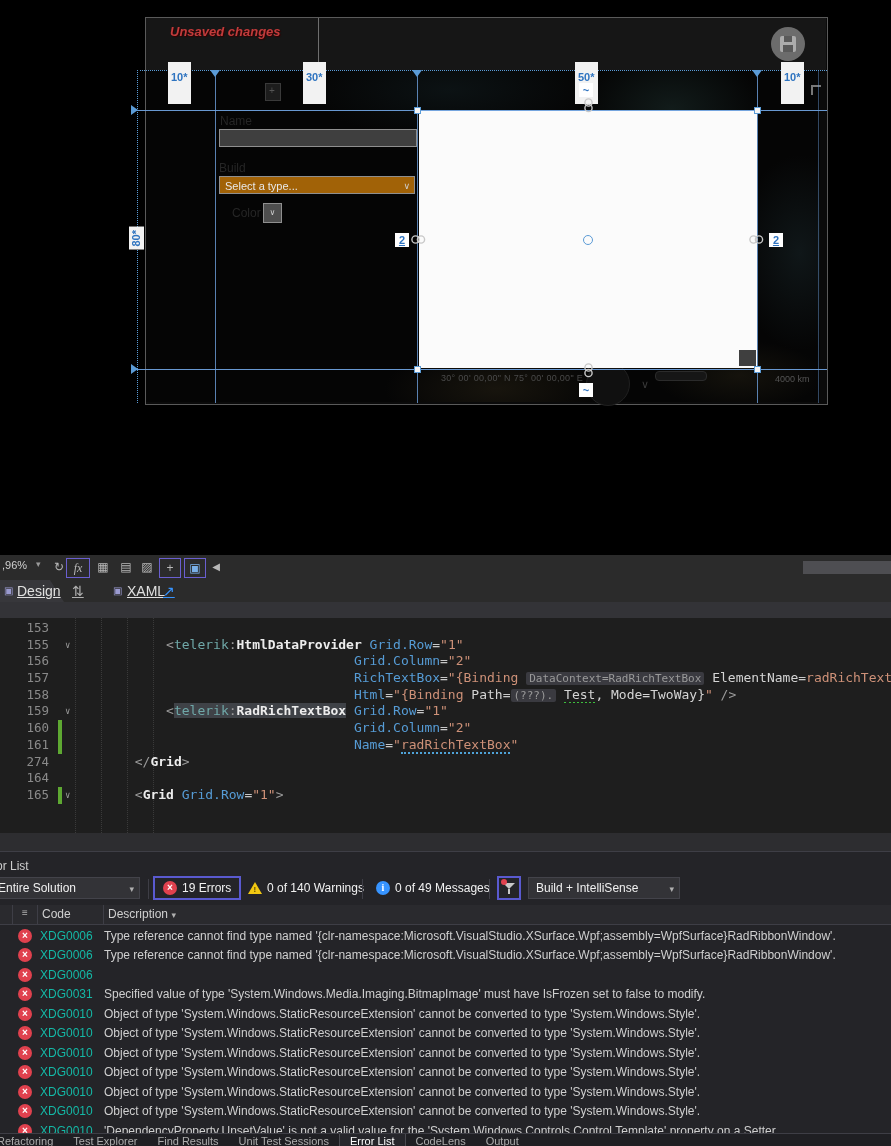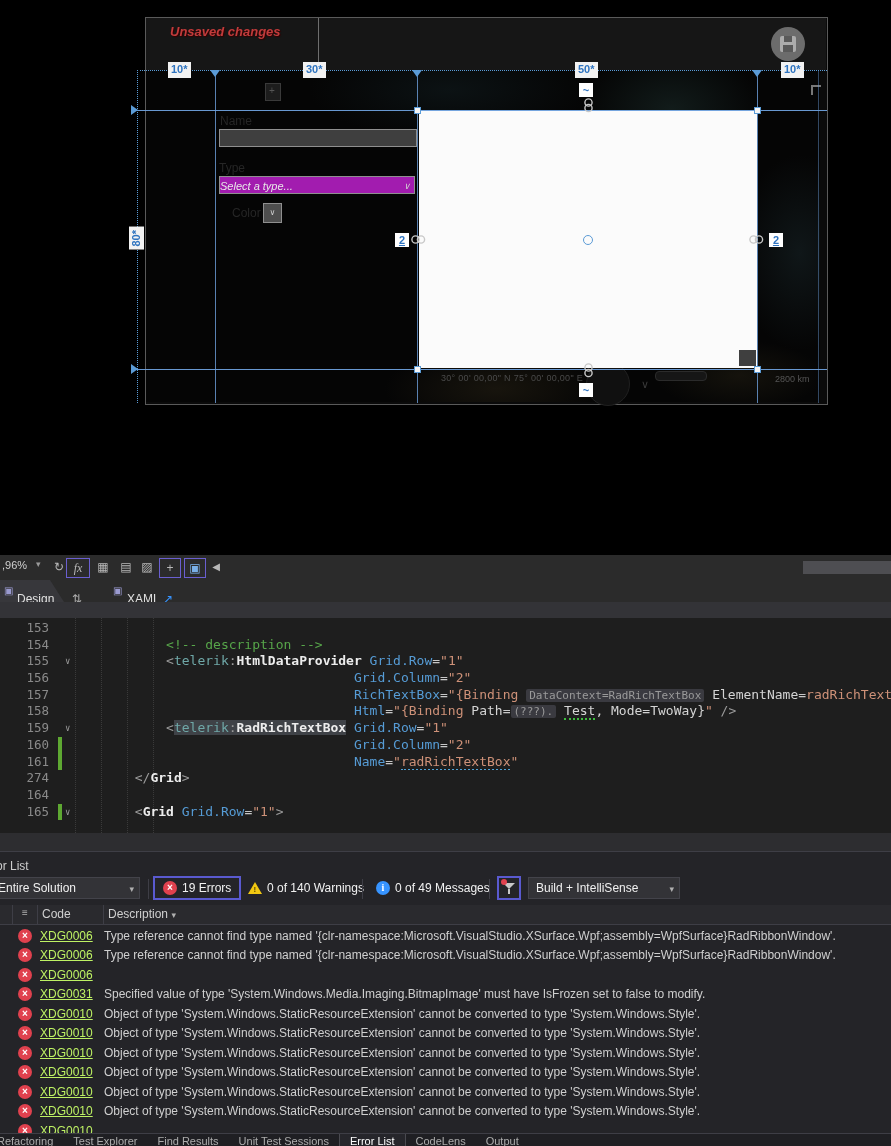--- a/index.html
+++ b/index.html
@@ -36,52 +36,52 @@
   #file-icon{left:265px;top:83px;width:14px;height:16px;background:#1d1d1d;border:1px solid #3a3a3a;z-index:2;}
   #file-icon:after{content:"+";position:absolute;left:3px;top:1px;color:#555;font-size:10px;}
   #corner-icon{left:811px;top:85px;width:8px;height:8px;border-left:2px solid #777;border-top:2px solid #777;z-index:2;}
 
   
   .formlbl{color:#262626;font-size:12px;z-index:2;}
   #name-label{left:220px;top:114px;}
   #type-label{left:219px;top:161px;}
   #color-label{left:232px;top:206px;}
   #name-input{left:219px;top:129px;width:196px;height:16px;background:#3f3f3f;border:1px solid #8f8f8f;z-index:2;}
-  #type-combo{left:219px;top:176px;width:196px;height:18px;background:#a21caf;border:1px solid #8f8f8f;z-index:2;
-              color:#e8e8e8;font-size:11px;line-height:18px;box-sizing:border-box;font-style:italic;}
+  #type-combo{left:219px;top:176px;width:196px;height:18px;background:#a16207;border:1px solid #8f8f8f;z-index:2;
+              color:#e8e8e8;font-size:11px;line-height:18px;padding-left:5px;box-sizing:border-box;}
   #type-combo .chev{position:absolute;right:4px;top:0;color:#cfcfcf;font-size:9px;}
   #color-combo{left:263px;top:203px;width:17px;height:18px;background:#4e4e4e;border:1px solid #8f8f8f;z-index:2;
                color:#cfcfcf;font-size:8px;text-align:center;line-height:18px;}
 
   
   .vline{width:1px;top:70px;height:333px;background:rgba(110,160,220,.8);z-index:5;}
   .hline{left:133px;width:694px;height:1px;background:rgba(110,160,220,.95);z-index:5;}
   #ruler-h{left:140px;top:70px;width:687px;height:0;border-top:1px dotted #5b9bd6;z-index:5;}
   #ruler-v{left:137px;top:70px;width:0;height:333px;border-left:1px dotted #5b9bd6;z-index:5;}
   .chip{background:#f2f2f2;color:#2f74c0;font-size:11px;font-weight:bold;text-align:center;
-        padding:0 3px;height:16px;line-height:15px;z-index:6;}
+        padding:8px 3px;height:26px;line-height:15px;z-index:6;}
   .tri-d{width:0;height:0;border-left:5px solid transparent;border-right:5px solid transparent;border-top:7px solid #5b9bd6;z-index:6;}
   .tri-r{width:0;height:0;border-top:5px solid transparent;border-bottom:5px solid transparent;border-left:7px solid #5b9bd6;z-index:6;}
   .handle{width:7px;height:7px;background:#f5f5f5;border:1px solid #5b9bd6;box-sizing:border-box;z-index:6;}
   .badge{background:#fff;color:#2f74c0;font-size:11px;font-weight:bold;text-align:center;
          min-width:12px;height:14px;line-height:14px;text-decoration:underline;z-index:7;padding:0 1px;}
   .chain{z-index:7;}
   #center-dot{left:583px;top:235px;width:8px;height:8px;border:1px solid #5b9bd6;border-radius:50%;z-index:7;}
 
   
   #dtoolbar{left:0;top:555px;width:891px;height:25px;background:#2b2b2b;color:#c8c8c8;}
   .ticon{position:absolute;top:3px;height:18px;line-height:18px;text-align:center;color:#b8b8b8;font-size:12px;}
   .tboxed{border:1px solid #6a5fd0;}
   #dzoom{left:2px;top:4px;font-size:11px;color:#d0d0d0;}
   #dzoom-arrow{left:36px;top:4px;font-size:9px;color:#9a9a9a;}
   #thumb-top{left:803px;top:561px;width:88px;height:13px;background:#4e4e52;}
 
   #viewtabs{left:0;top:580px;width:891px;height:22px;background:#2b2b2b;border-bottom:1px solid #232323;}
   #design-tab-bg{left:0;top:0;width:64px;height:22px;background:#37373b;clip-path:polygon(0 0,50px 0,64px 100%,0 100%);}
-  .vtab{position:absolute;top:12px;font-size:12px;color:#e0e0e0;}
+  .vtab{position:absolute;top:3px;font-size:14px;color:#e0e0e0;text-decoration:underline;}
   .vticon{position:absolute;top:5px;font-size:10px;color:#9a9ad0;}
   #breadcrumb-bar{left:0;top:602px;width:891px;height:16px;background:#333337;}
 
   
   #editor{left:0;top:618px;width:891px;height:215px;background:#1e1e1e;overflow:hidden;}
   .guide{position:absolute;top:0;bottom:0;width:0;border-left:1px dotted #3a3a3a;z-index:0;}
   #codelines{position:absolute;left:0;top:2px;right:0;z-index:1;}
   .cl{height:16.7px;line-height:16.7px;display:flex;font-family:"DejaVu Sans Mono",monospace;font-size:13px;white-space:pre;}
   .ln{width:49px;text-align:right;padding-right:8px;color:#8a8a8a;flex:none;font-size:12.5px;}
   .gut{width:23px;flex:none;position:relative;}
@@ -120,21 +120,21 @@
   .funnel .stem{position:absolute;left:6px;top:8px;width:2px;height:5px;background:#c8c8c8;}
   .funnel .dot{position:absolute;left:-1px;top:-2px;width:6px;height:6px;border-radius:50%;background:#e0414e;}
   #el-header{position:absolute;left:0;top:53px;width:891px;height:19px;background:#2a2a2e;border-bottom:1px solid #3e3e46;display:flex;color:#d0d0d0;font-size:12px;}
   .hcell{border-right:1px solid #3e3e46;box-sizing:border-box;padding:2px 4px;height:19px;}
   #hc-a{width:13px;} #hc-icon{width:25px;text-align:center;color:#b0b0b0;font-size:10px;}
   #hc-code{width:66px;} #hc-desc{flex:1;border-right:none;}
   #el-rows{position:absolute;left:0;top:74px;width:891px;}
   .erow{height:19.5px;display:flex;align-items:center;font-size:12px;overflow:hidden;}
   .eicon{width:14px;height:14px;border-radius:50%;background:#e0414e;color:#fff;font-size:10px;font-weight:bold;
          text-align:center;line-height:14px;flex:none;margin:0 8px 0 18px;}
-  .ecode{width:64px;flex:none;color:#bef264;text-decoration:underline;}
+  .ecode{width:64px;flex:none;color:#14b8a6;}
   .edesc{flex:1;color:#cfcfcf;white-space:nowrap;overflow:hidden;}
 
   
   #bottombar{left:0;top:1133px;width:891px;height:13px;background:#1f1f23;border-top:1px solid #3e3e46;
              display:flex;align-items:flex-start;overflow:hidden;}
   .btab{padding:1px 10px 6px 10px;font-size:11px;color:#adadad;white-space:nowrap;}
   .btab.active{color:#ffffff;background:#26262b;border-left:1px solid #4a4a50;border-right:1px solid #4a4a50;}
   .btab.clipfirst{margin-left:-13px;}
 </style>
 </head>
@@ -152,27 +152,27 @@
       </span>
   </div>
 
   <div class="abs" id="map"></div>
   <div class="abs" id="compass"></div>
   <div class="abs" id="map-chevron">∨</div>
   <div class="abs" id="map-slider"></div>
   <div class="abs" id="whitebox"></div>
   <div class="abs" id="grip"></div>
   <div class="abs" id="coords">30° 00' 00,00" N 75° 00' 00,00" E</div>
-  <div class="abs" id="scale">2800 km</div>
+  <div class="abs" id="scale">4000 km</div>
   <div class="abs" id="file-icon"></div>
   <div class="abs" id="corner-icon"></div>
 
   <div class="abs formlbl" id="name-label">Name</div>
   <div class="abs" id="name-input"></div>
-  <div class="abs formlbl" id="type-label">Type</div>
+  <div class="abs formlbl" id="type-label">Build</div>
   <div class="abs" id="type-combo">
     <span>Select a type...</span>
     <span class="chev">∨</span>
   </div>
   <div class="abs formlbl" id="color-label">Color</div>
   <div class="abs" id="color-combo">∨</div>
 
   <div class="abs vline" style="left:215px"></div>
   <div class="abs vline" style="left:417px"></div>
   <div class="abs vline" style="left:757px"></div>
@@ -258,21 +258,20 @@
   
 </div>
 
 <div class="abs" id="editor">
   <div class="guide" style="left:75px"></div>
   <div class="guide" style="left:101px"></div>
   <div class="guide" style="left:127px"></div>
   <div class="guide" style="left:153px"></div>
   <div id="codelines">
       <div class="cl"><span class="ln">153</span><span class="gut"></span><span class="ct"></span></div>
-      <div class="cl"><span class="ln">154</span><span class="gut"></span><span class="ct"><span class="pln">           </span><span class="cmt">&lt;!-- description --&gt;</span></span></div>
       <div class="cl"><span class="ln">155</span><span class="gut"><i class="fold">∨</i></span><span class="ct"><span class="pln">           </span><span class="pun">&lt;</span><span class="pre">telerik</span><span class="pun">:</span><span class="tag">HtmlDataProvider</span><span class="pln"> </span><span class="attr">Grid.Row</span><span class="op">=</span><span class="val">"1"</span></span></div>
       <div class="cl"><span class="ln">156</span><span class="gut"></span><span class="ct"><span class="pln">                                   </span><span class="attr">Grid.Column</span><span class="op">=</span><span class="val">"2"</span></span></div>
       <div class="cl"><span class="ln">157</span><span class="gut"></span><span class="ct"><span class="pln">                                   </span><span class="attr">RichTextBox</span><span class="op">=</span><span class="val">"{Binding </span><span class="hint">DataContext=RadRichTextBox</span><span class="pln"> </span><span class="pln">ElementName</span><span class="op">=</span><span class="val">radRichTextBox}"</span></span></div>
       <div class="cl"><span class="ln">158</span><span class="gut"></span><span class="ct"><span class="pln">                                   </span><span class="attr">Html</span><span class="op">=</span><span class="val">"{Binding </span><span class="pln">Path</span><span class="op">=</span><span class="hint">(???).</span><span class="pln"> </span><span class="sqg">Test</span><span class="pln">, Mode=TwoWay}</span><span class="val">"</span><span class="pun"> /&gt;</span></span></div>
       <div class="cl"><span class="ln">159</span><span class="gut"><i class="fold">∨</i></span><span class="ct"><span class="pln">           </span><span class="pun">&lt;</span><span class="pre hl">telerik</span><span class="pun hl">:</span><span class="tag hl">RadRichTextBox</span><span class="pln"> </span><span class="attr">Grid.Row</span><span class="op">=</span><span class="val">"1"</span></span></div>
       <div class="cl"><span class="ln">160</span><span class="gut"><i class="modbar"></i></span><span class="ct"><span class="pln">                                   </span><span class="attr">Grid.Column</span><span class="op">=</span><span class="val">"2"</span></span></div>
       <div class="cl"><span class="ln">161</span><span class="gut"><i class="modbar"></i></span><span class="ct"><span class="pln">                                   </span><span class="attr">Name</span><span class="op">=</span><span class="val">"</span><span class="val sqb">radRichTextBox</span><span class="val">"</span></span></div>
       <div class="cl"><span class="ln">274</span><span class="gut"></span><span class="ct"><span class="pln">       </span><span class="pun">&lt;/</span><span class="tag">Grid</span><span class="pun">&gt;</span></span></div>
       <div class="cl"><span class="ln">164</span><span class="gut"></span><span class="ct"></span></div>
       <div class="cl"><span class="ln">165</span><span class="gut"><i class="modbar"></i><i class="fold">∨</i></span><span class="ct"><span class="pln">       </span><span class="pun">&lt;</span><span class="tag">Grid</span><span class="pln"> </span><span class="attr">Grid.Row</span><span class="op">=</span><span class="val">"1"</span><span class="pun">&gt;</span></span></div>
@@ -379,20 +378,21 @@
         <span class="edesc">Object of type 'System.Windows.StaticResourceExtension' cannot be converted to type 'System.Windows.Style'.</span>
       </div>
       <div class="erow">
         <span class="eicon">×</span>
         <span class="ecode">XDG0010</span>
         <span class="edesc">Object of type 'System.Windows.StaticResourceExtension' cannot be converted to type 'System.Windows.Style'.</span>
       </div>
       <div class="erow">
         <span class="eicon">×</span>
         <span class="ecode">XDG0010</span>
+        <span class="edesc">'DependencyProperty.UnsetValue' is not a valid value for the 'System.Windows.Controls.Control.Template' property on a Setter.</span>
       </div>
     </div>
 </div>
 
 <div class="abs" id="bottombar">
     <span class="btab clipfirst">Refactoring</span>
     <span class="btab">Test Explorer</span>
     <span class="btab">Find Results</span>
     <span class="btab">Unit Test Sessions</span>
     <span class="btab active">Error List</span>

